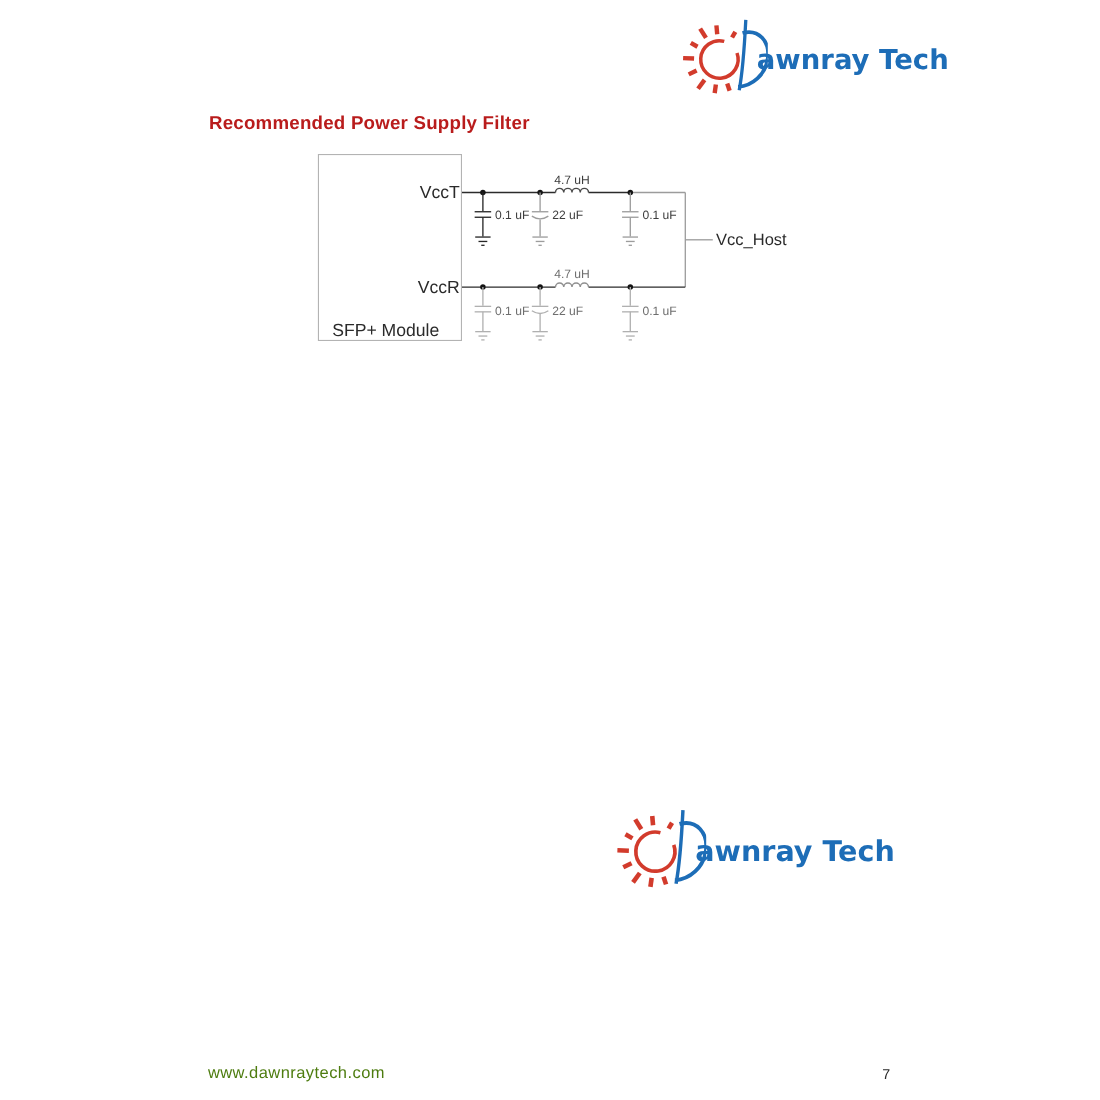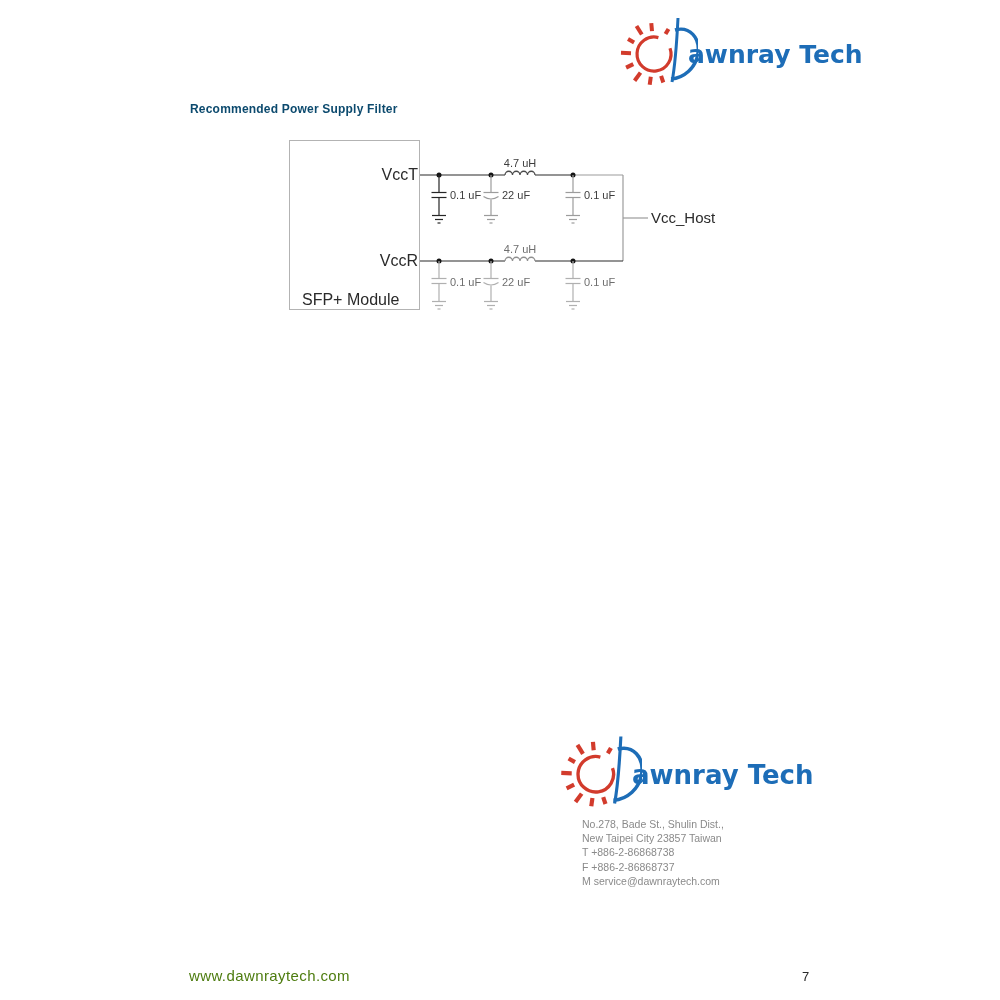--- a/index.html
+++ b/index.html
@@ -11,23 +11,23 @@
     height: 1000px;
     background: #ffffff;
     overflow: hidden;
   }
 
   
   .doc-heading {
     position: absolute;
     left: 190px;
     top: 102px;
-    font-size: 12px;
+    font-size: 17px;
     font-weight: bold;
-    color: #0c4a6e;
+    color: #b91c1c;
     letter-spacing: 0.2px;
   }
 
   
   .logo {
     position: absolute;
     display: flex;
     align-items: flex-start;
   }
   .logo-top { left: 620px; top: 6px; }
@@ -235,25 +235,18 @@
         <line x1="45.5" y1="28.1" x2="48.5" y2="22.9"></line>
       </g>
       <g stroke="#1d6db7" fill="none">
         <path d="M 58,12 C 57,32 55,60 52,76" stroke-width="3"></path>
         <path d="M 55,24 C 70,20 80,32 78,47 C 76,62 64,72 51,73" stroke-width="3.4"></path>
       </g>
     </svg>
     <span class="logo-text">awnray Tech</span>
   </div>
 
-  <div class="contact-block">
-    <div>No.278, Bade St., Shulin Dist.,</div>
-    <div>New Taipei City 23857 Taiwan</div>
-    <div>T +886-2-86868738</div>
-    <div>F +886-2-86868737</div>
-    <div>M service@dawnraytech.com</div>
-  </div>
 
 
   <div class="footer-site">www.dawnraytech.com</div>
   <div class="footer-page">7</div>
 
 </div>
 
 </body></html>

